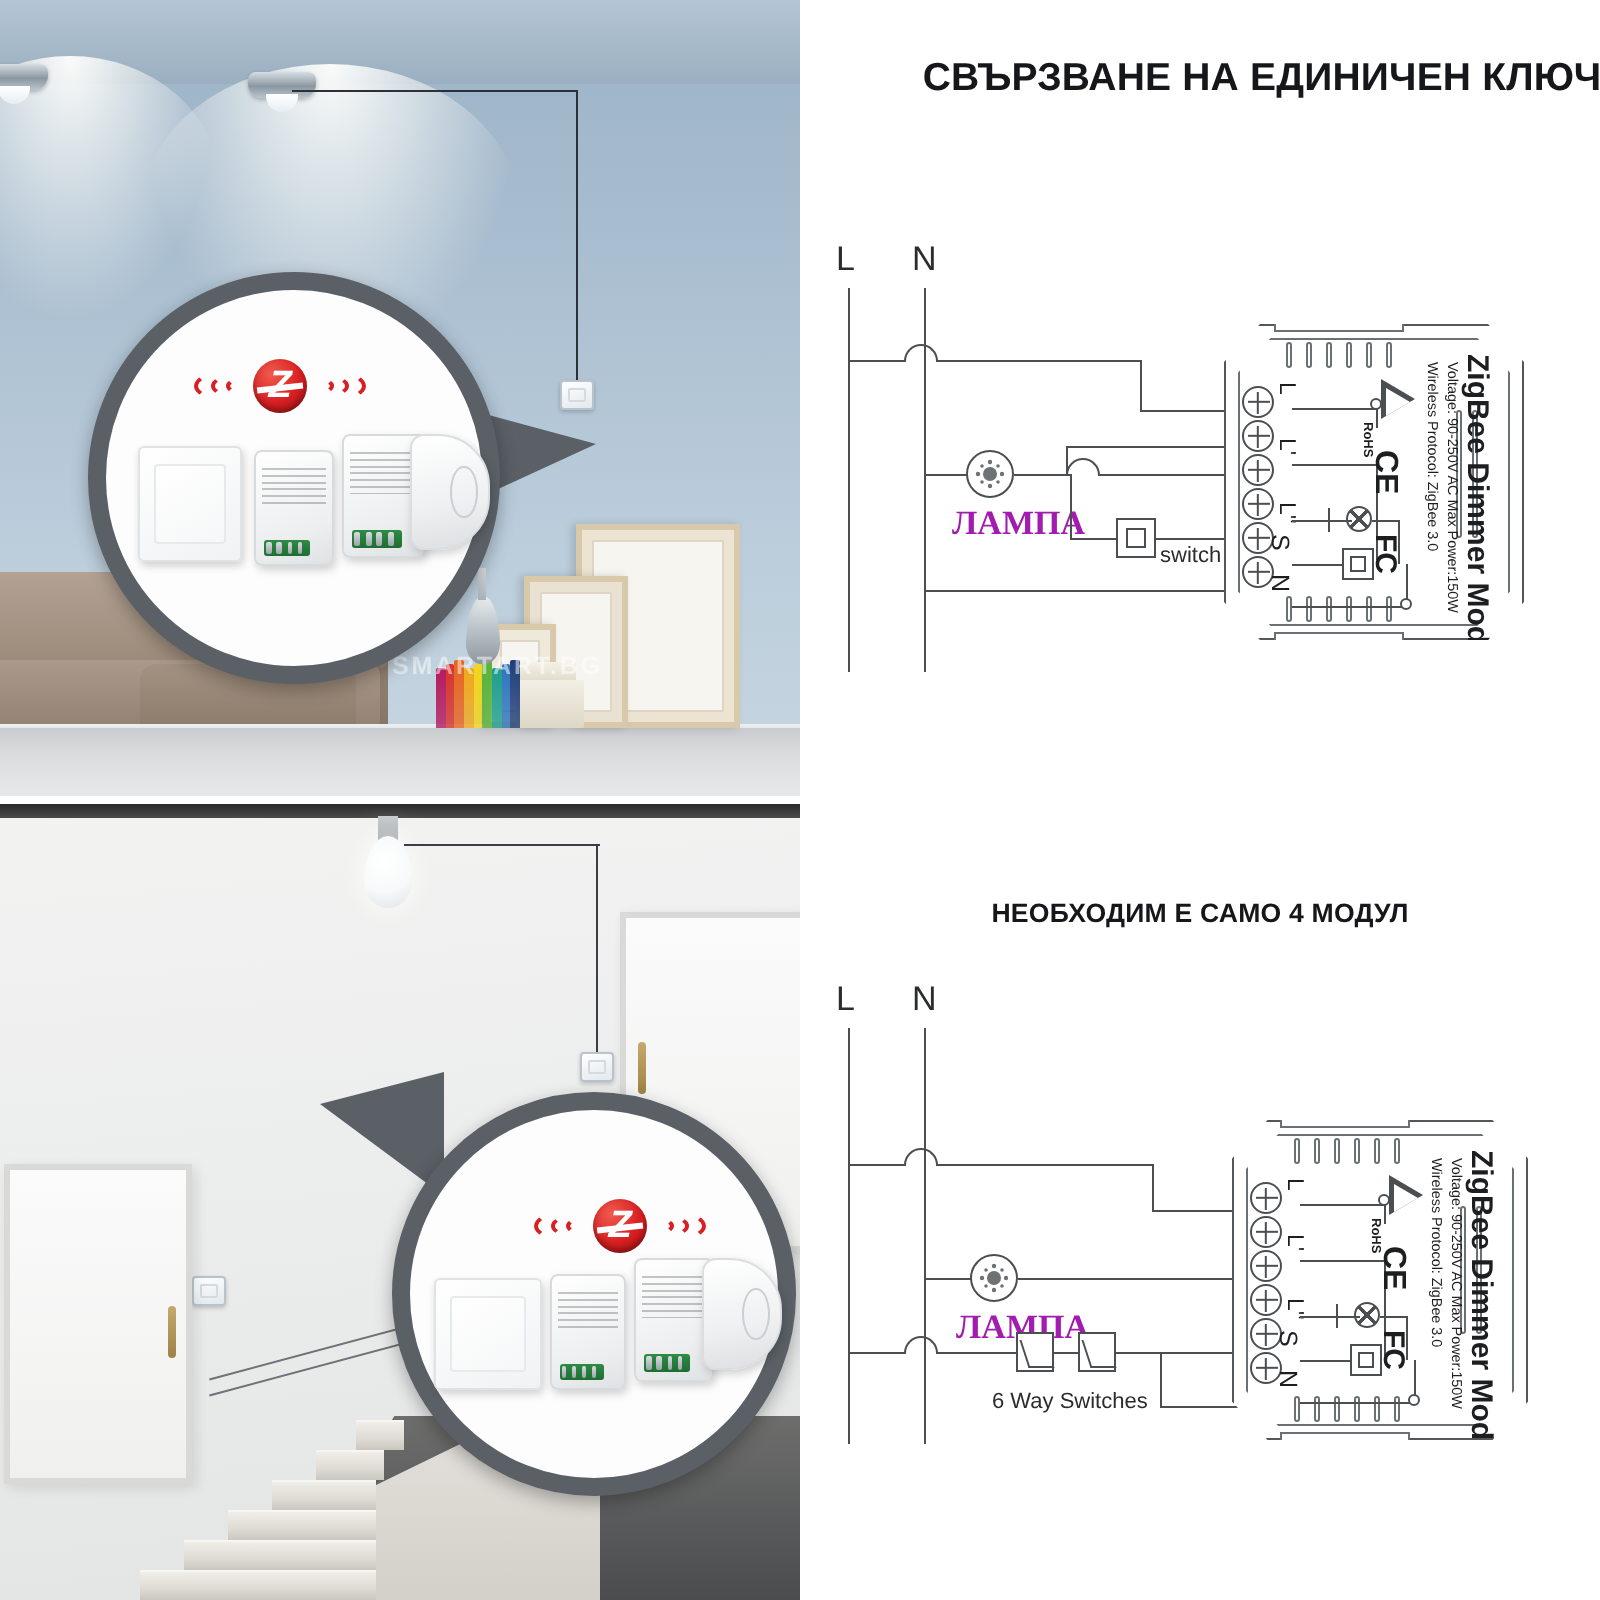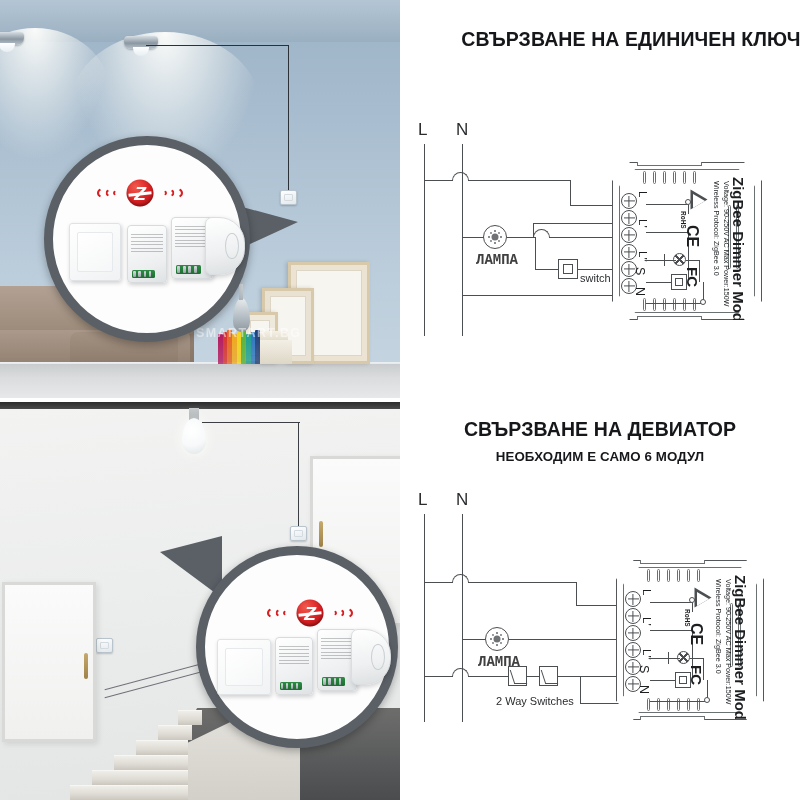--- a/index.html
+++ b/index.html
@@ -255,22 +255,22 @@
   .dln.v { width:1.3px; }
   .dlabel{
     position:absolute; font-size:17px; color:#2a2c2e;
     font-family:"Liberation Sans", sans-serif;
   }
   .dlabel-sm{
     position:absolute; font-size:11px; color:#2a2c2e;
     font-family:"Liberation Sans", sans-serif;
   }
   .dlabel-bg{
-    position:absolute; font-size:14px; font-weight:bold; color:#404040;
-    font-family:Liberation Mono, monospace;
+    position:absolute; font-size:17px; font-weight:bold; color:#a21caf;
+    font-family:Liberation Serif, serif;
   }
   .lamp-sym{
     position:absolute; width:24px; height:24px; border-radius:50%;
     border:1.3px solid #4c4f52; background:#fff;
   }
   .lamp-sym::after{
     content:""; position:absolute; left:50%; top:50%; transform:translate(-50%,-50%);
     width:7px; height:7px; border-radius:50%; background:#6e7275;
     box-shadow:0 -6px 0 -2.4px #6e7275, 0 6px 0 -2.4px #6e7275,
                -6px 0 0 -2.4px #6e7275, 6px 0 0 -2.4px #6e7275,
@@ -586,22 +586,21 @@
       <span class="cert" style="left:88px; top:62px; font-size:16px; font-weight:bold;">CE</span>
       <span class="cert" style="left:88px; top:104px; font-size:15px; font-weight:bold;">FC</span>
 
       <span class="mod-label mod-title" style="left:134px; top:14px;">ZigBee Dimmer Module</span>
       <span class="mod-label mod-spec" style="left:118px; top:18px;">Voltage: 90-250V AC Max Power:150W</span>
       <span class="mod-label mod-spec" style="left:108px; top:18px;">Wireless Protocol: ZigBee 3.0</span>
     </div>
   </div>
 
   <div class="quad" id="diagram-bottom">
-    <div class="dg-title" id="title-2" style="top:18px;">СВЪРЗВАНЕ НА ДЕВИАТОР</div>
-    <div class="dg-title" id="subtitle-2" style="top:49px;">НЕОБХОДИМ Е САМО 6 МОДУЛ</div>
+    <div class="dg-title" id="subtitle-2" style="top:49px;">НЕОБХОДИМ Е САМО 4 МОДУЛ</div>
 
     <span class="dlabel" style="left:18px; top:90px;">L</span>
     <span class="dlabel" style="left:56px; top:90px;">N</span>
 
     <div class="dln v" style="left:24px; top:114px; height:208px;"></div>
     <div class="dln v" style="left:62px; top:114px; height:208px;"></div>
 
     <div class="dln h" style="left:24px; top:182px; width:28px;"></div>
     <div class="jump" style="left:52px; top:174px;"></div>
     <div class="dln h" style="left:69px; top:182px; width:108px;"></div>
@@ -612,21 +611,21 @@
     <div class="lamp-sym" style="left:85px; top:227px;"></div>
     <span class="dlabel-bg" style="left:78px; top:254px;">ЛАМПА</span>
     <div class="dln h" style="left:109px; top:239px; width:115px;"></div>
 
     <div class="dln h" style="left:24px; top:276px; width:28px;"></div>
     <div class="jump" style="left:52px; top:268px;"></div>
     <div class="dln h" style="left:69px; top:276px; width:40px;"></div>
     <div class="sw2" style="left:108px; top:266px;"></div>
     <div class="dln h" style="left:126px; top:276px; width:14px;"></div>
     <div class="sw2" style="left:139px; top:266px;"></div>
-    <span class="dlabel-sm" style="left:96px; top:295px;">2 Way Switches</span>
+    <span class="dlabel-sm" style="left:96px; top:295px;">6 Way Switches</span>
     <div class="dln h" style="left:157px; top:276px; width:67px;"></div>
 
     <div class="dln v" style="left:180px; top:276px; height:28px;"></div>
     <div class="dln h" style="left:180px; top:303px; width:44px;"></div>
 
     <div class="mod-body" style="left:216px; top:160px; width:148px; height:160px;">
       <div class="mod-inner"></div>
       <div class="mod-tabtop" style="top:-5px;"></div>
       <div class="mod-tabbot" style="bottom:-5px;"></div>
 

